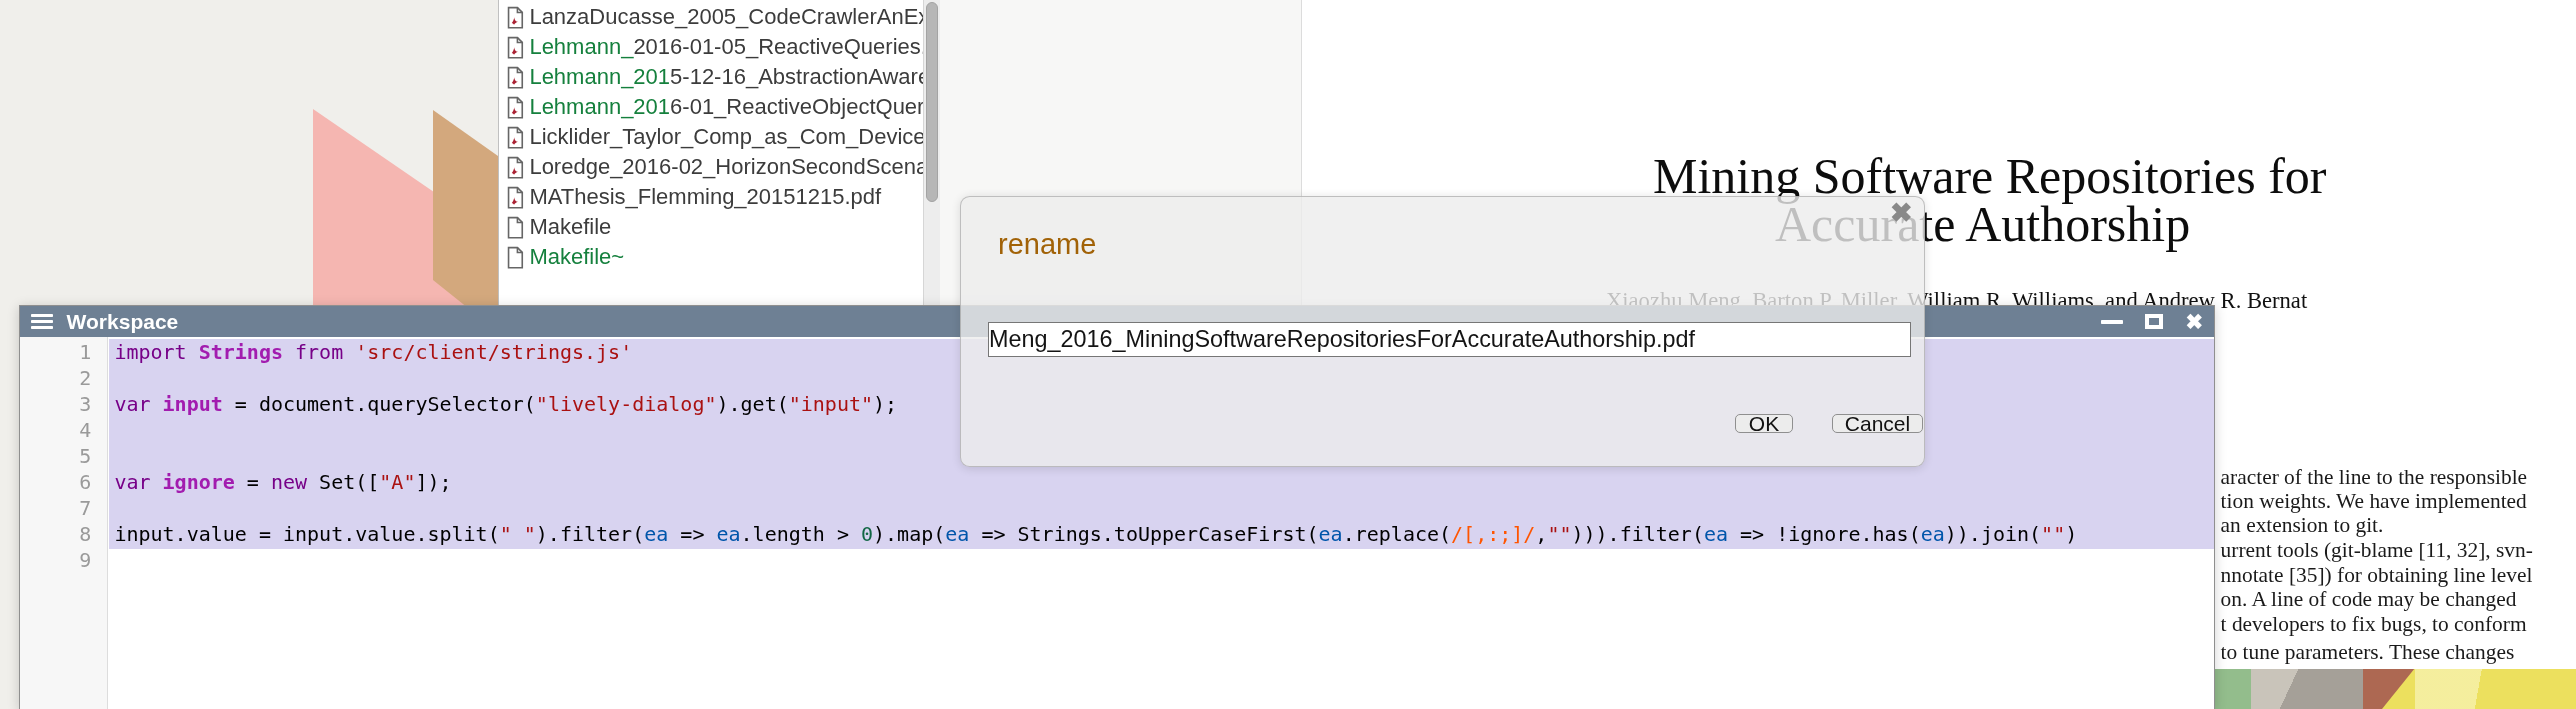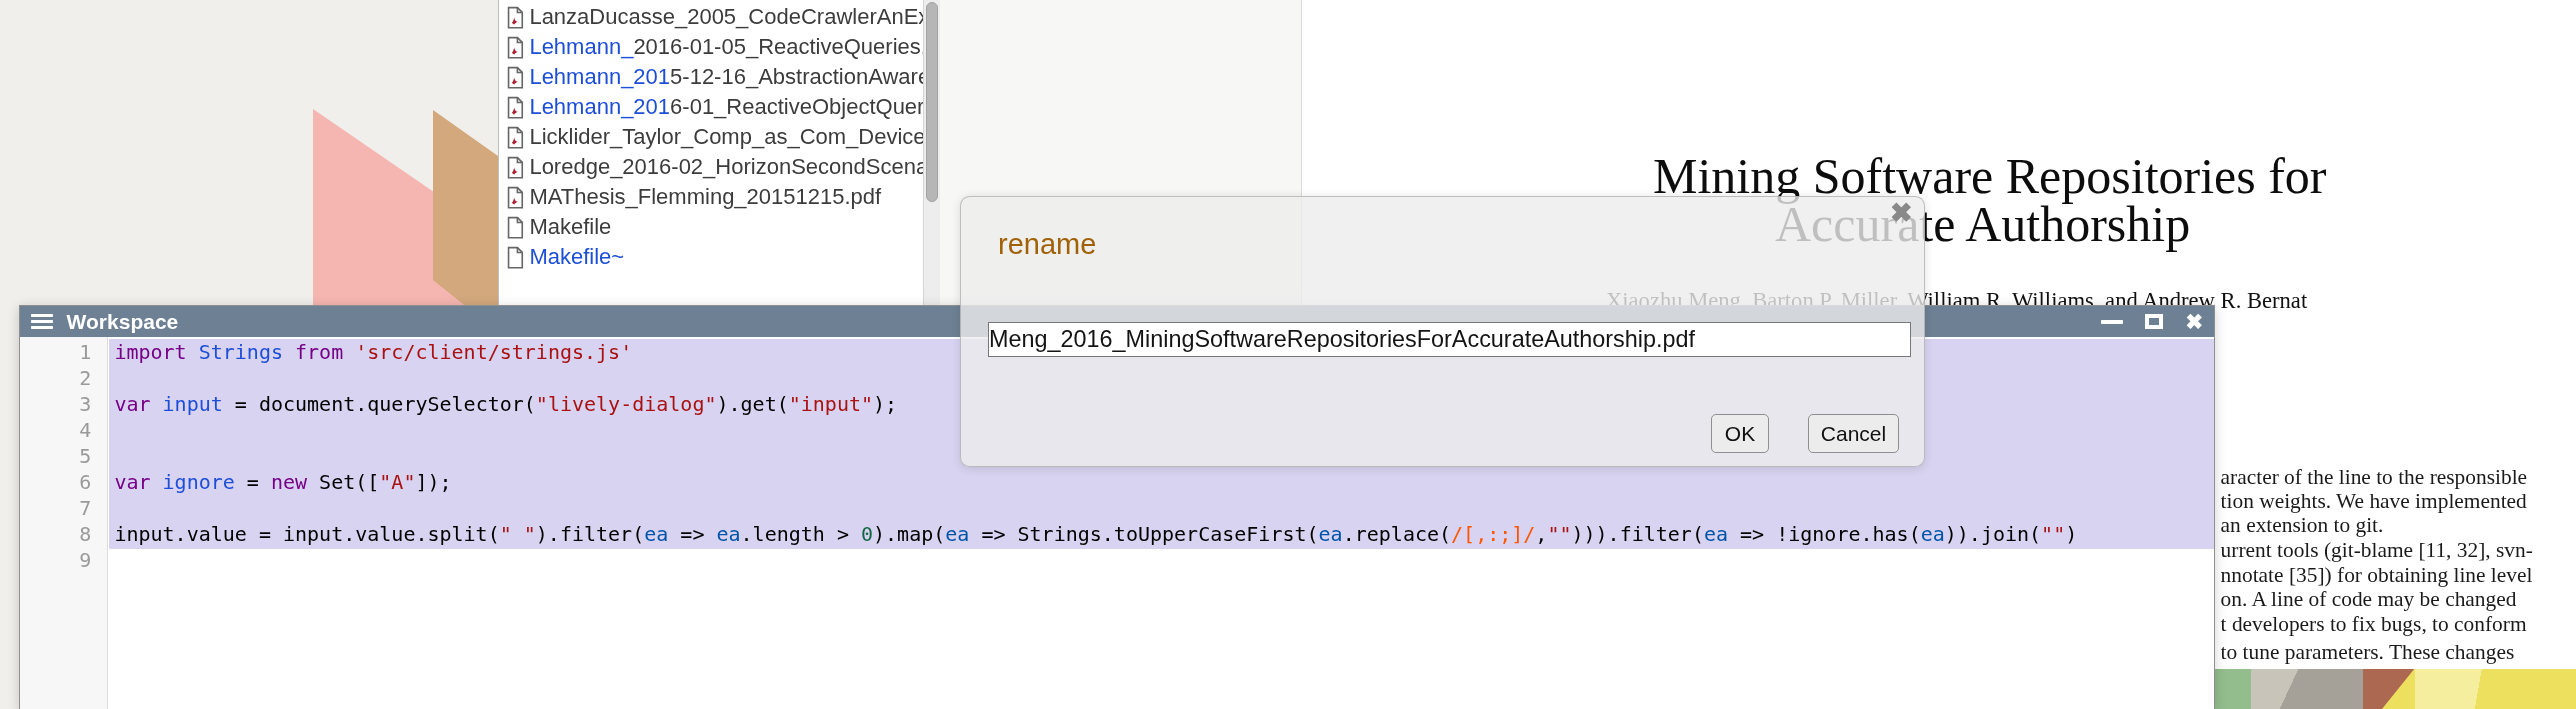--- a/index.html
+++ b/index.html
@@ -31,21 +31,21 @@
   .pdf-body { position:absolute; left:917px; top:465px; width:358px; height:204px; overflow:hidden; }
   .pdf-line { position:absolute; left:1.6px; white-space:nowrap; font-size:21.4px; color:#1a1a1a; }
 
   
   .file-panel { position:absolute; left:498px; top:0; width:442px; height:347px; background:#fff;
                 border-left:0.8px solid #c0c0c0; z-index:2; }
   .file-rows { position:absolute; left:0; top:2.4px; right:17px; bottom:0; overflow:hidden; }
   .file-row { height:30px; display:flex; align-items:center; padding-left:5.6px;
               font-size:22px; color:#3c3c3c; white-space:nowrap; }
   .file-row svg { flex:0 0 auto; margin-right:4.8px; }
-  .fname-dim { color:#1d4ed8; }
+  .fname-dim { color:#15803d; }
   .fname-main { color:#3c3c3c; }
   .scrollbar { position:absolute; right:0; top:0; width:17px; height:100%;
                background:#ededed; border-left:0.8px solid #d6d6d6; }
   .scroll-thumb { position:absolute; left:1.6px; top:1.6px; width:12px; height:200px;
                   background:#b6b6b6; border:0.8px solid #a3a3a3; border-radius:6.5px; }
 
   
   .workspace { position:absolute; left:19.4px; top:305px; width:2196px; height:405px;
                background:#fff; border:0.8px solid #8f8f8f; z-index:3;
                box-shadow:0 2.4px 11.3px rgba(0,0,0,.18); }
@@ -65,40 +65,40 @@
   .gutter { position:absolute; left:0; top:0; width:88px; height:100%;
             background:#f7f7f7; border-right:0.8px solid #ddd; }
   .gutter-nums { position:absolute; left:0; top:2.4px; width:100%; }
   .gnum { height:26px; line-height:26px; text-align:right; padding-right:16px;
           color:#9a9a9a; font-family:"DejaVu Sans Mono",monospace; font-size:20px; }
   .selection { position:absolute; left:89px; top:2.4px; right:0; height:210px; background:#d8d3f0; }
   .code-lines { position:absolute; left:94px; top:2.4px; right:0; }
   .cl { height:26px; line-height:26px; font-family:"DejaVu Sans Mono",monospace;
         font-size:20px; white-space:pre; color:#000; }
   .kw  { color:#770088; }
-  .def { color:#1d4ed8; }
+  .def { color:#a21caf;font-weight:bold; }
   .lv  { color:#0055aa; }
   .str { color:#aa1111; }
   .rx  { color:#ff5500; }
   .num { color:#116644; }
 
   
   .dialog { position:absolute; left:960px; top:196px; width:965px; height:271px;
             background:rgba(236,236,236,.8); border:0.8px solid rgba(150,150,150,.55);
             border-radius:9.7px; z-index:5; box-shadow:0 1.6px 9.7px rgba(0,0,0,.12); }
   .dlg-title { position:absolute; left:37px; top:31px; font-size:29px; color:#a16207; }
   .dlg-close { position:absolute; right:11.3px; top:3.2px; font-size:27px; color:#898989;
                font-weight:bold; line-height:1; cursor:pointer; }
   .dlg-input { position:absolute; left:27px; top:125px; width:923px; height:35px;
                border:0.8px solid #767676; background:#fff; font-size:23.4px; padding:0 0;
                color:#141414; font-family:"Liberation Sans",sans-serif; }
-  .dlg-btn { position:absolute; top:217px; height:39px; background:#ececec;
+  .dlg-btn { position:absolute; top:217px; height:19px; background:#ececec;
              border:0.8px solid #8f8f8f; border-radius:5px; font-size:21px; color:#111;
              display:flex; align-items:center; justify-content:center;
-             font-family:"Liberation Sans",sans-serif; cursor:pointer; }
+             font-family:"Liberation Sans",sans-serif; cursor:pointer;margin-left:24px; }
   .btn-ok { left:750px; width:58px; }
   .btn-cancel { left:847px; width:91px; }
 
   .ficon { stroke:#666; stroke-width:2; fill:none; }
 </style>
 </head>
 <body>
 
 <div class="wallpaper-left">
   <div class="tri-pink"></div>

